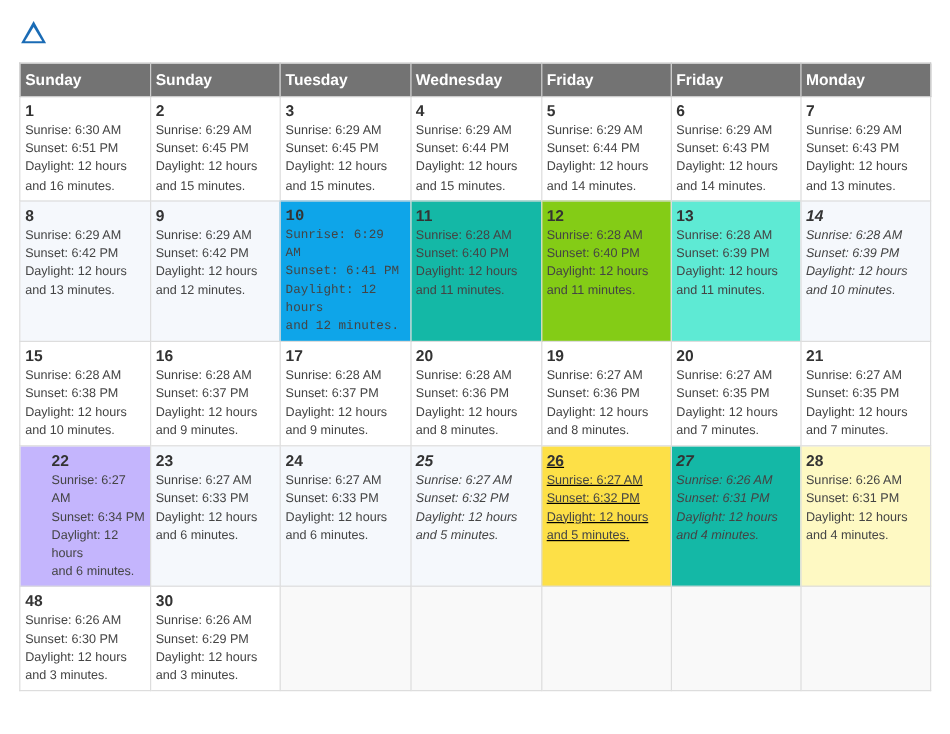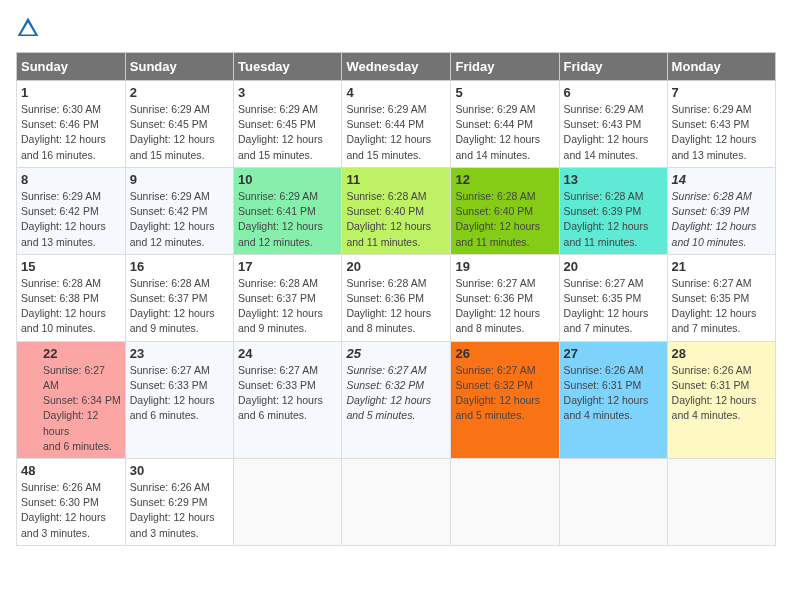--- a/index.html
+++ b/index.html
@@ -117,21 +117,21 @@
         <th>Friday</th>
         <th>Friday</th>
         <th>Monday</th>
       </tr>
   </thead>
   <tbody id="calendar-body">
       <tr>
         <td>
           <span class="day-num">1</span>
           <div class="day-detail" style="white-space: pre-line;">Sunrise: 6:30 AM
-Sunset: 6:46 PM
+Sunset: 6:51 PM
 Daylight: 12 hours
 and 16 minutes.</div>
         </td>
         <td>
           <span class="day-num">2</span>
           <div class="day-detail" style="white-space: pre-line;">Sunrise: 6:29 AM
 Sunset: 6:45 PM
 Daylight: 12 hours
 and 15 minutes.</div>
         </td>
@@ -179,28 +179,28 @@
 Daylight: 12 hours
 and 13 minutes.</div>
         </td>
         <td style="background: rgb(245, 248, 252);">
           <span class="day-num">9</span>
           <div class="day-detail" style="white-space: pre-line;">Sunrise: 6:29 AM
 Sunset: 6:42 PM
 Daylight: 12 hours
 and 12 minutes.</div>
         </td>
-        <td style="background: #86efac;">
+        <td style="background: #0ea5e9; font-family: Liberation Mono, monospace;">
           <span class="day-num">10</span>
           <div class="day-detail" style="white-space: pre-line;">Sunrise: 6:29 AM
 Sunset: 6:41 PM
 Daylight: 12 hours
 and 12 minutes.</div>
         </td>
-        <td style="background: #bef264;">
+        <td style="background: #14b8a6;">
           <span class="day-num">11</span>
           <div class="day-detail" style="white-space: pre-line;">Sunrise: 6:28 AM
 Sunset: 6:40 PM
 Daylight: 12 hours
 and 11 minutes.</div>
         </td>
         <td style="background: #84cc16;">
           <span class="day-num">12</span>
           <div class="day-detail" style="white-space: pre-line;">Sunrise: 6:28 AM
 Sunset: 6:40 PM
@@ -267,21 +267,21 @@
         </td>
         <td>
           <span class="day-num">21</span>
           <div class="day-detail" style="white-space: pre-line;">Sunrise: 6:27 AM
 Sunset: 6:35 PM
 Daylight: 12 hours
 and 7 minutes.</div>
         </td>
       </tr>
       <tr>
-        <td style="background: #fca5a5; padding-left: 26px;">
+        <td style="background: #c4b5fd; padding-left: 26px;">
           <span class="day-num">22</span>
           <div class="day-detail" style="white-space: pre-line;">Sunrise: 6:27 AM
 Sunset: 6:34 PM
 Daylight: 12 hours
 and 6 minutes.</div>
         </td>
         <td style="background: rgb(245, 248, 252);">
           <span class="day-num">23</span>
           <div class="day-detail" style="white-space: pre-line;">Sunrise: 6:27 AM
 Sunset: 6:33 PM
@@ -295,28 +295,28 @@
 Daylight: 12 hours
 and 6 minutes.</div>
         </td>
         <td style="background: rgb(245, 248, 252); font-style: italic;">
           <span class="day-num">25</span>
           <div class="day-detail" style="white-space: pre-line;">Sunrise: 6:27 AM
 Sunset: 6:32 PM
 Daylight: 12 hours
 and 5 minutes.</div>
         </td>
-        <td style="background: #f97316;">
+        <td style="background: #fde047; text-decoration: underline;">
           <span class="day-num">26</span>
           <div class="day-detail" style="white-space: pre-line;">Sunrise: 6:27 AM
 Sunset: 6:32 PM
 Daylight: 12 hours
 and 5 minutes.</div>
         </td>
-        <td style="background: #7dd3fc;">
+        <td style="background: #14b8a6; font-style: italic;">
           <span class="day-num">27</span>
           <div class="day-detail" style="white-space: pre-line;">Sunrise: 6:26 AM
 Sunset: 6:31 PM
 Daylight: 12 hours
 and 4 minutes.</div>
         </td>
         <td style="background: #fef9c3;">
           <span class="day-num">28</span>
           <div class="day-detail" style="white-space: pre-line;">Sunrise: 6:26 AM
 Sunset: 6:31 PM

